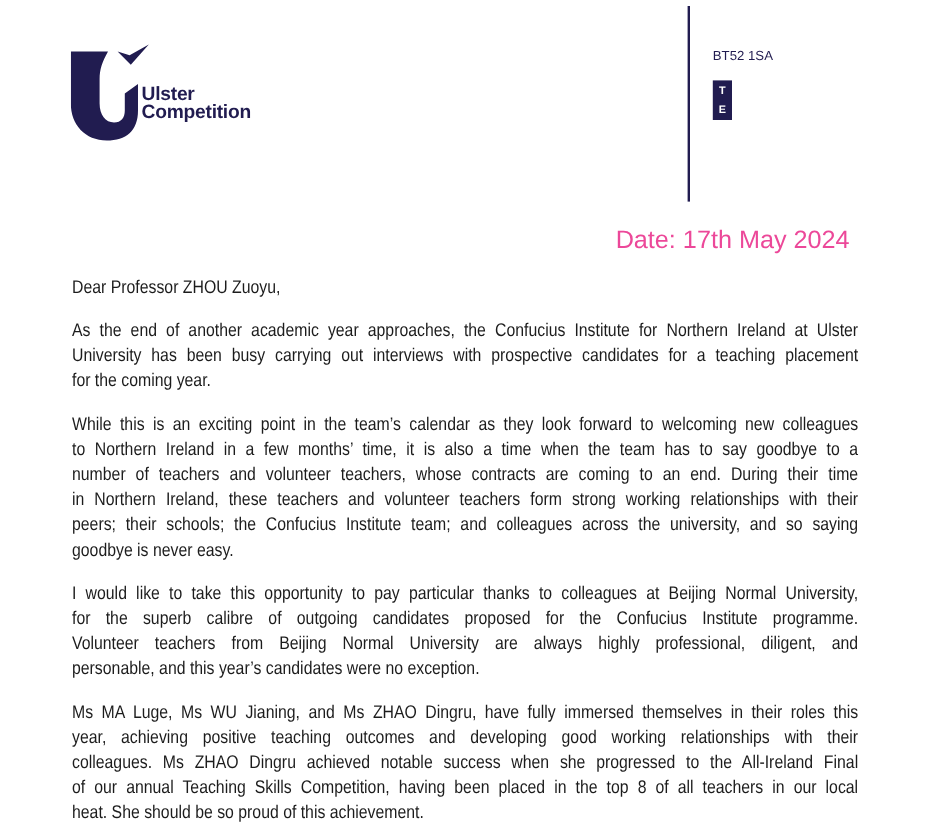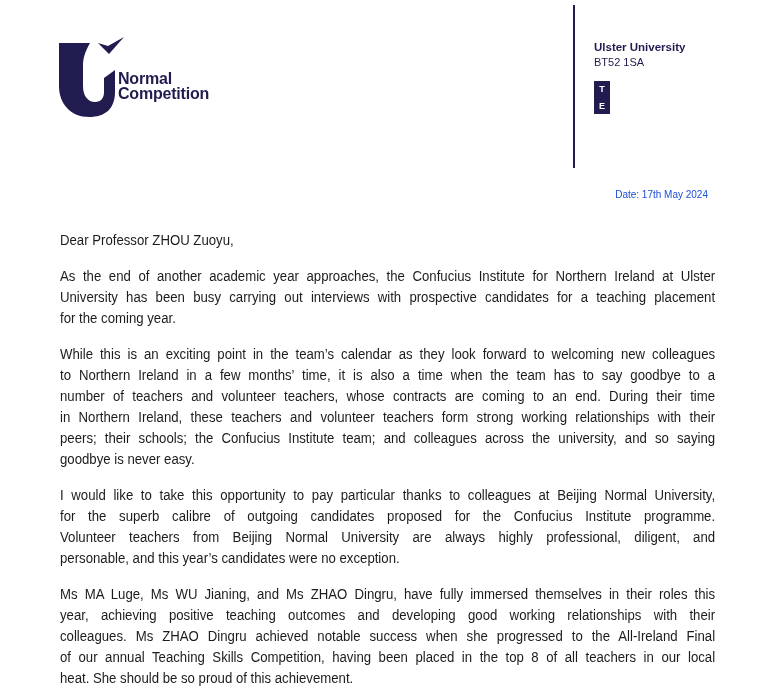--- a/index.html
+++ b/index.html
@@ -25,21 +25,21 @@
   .contact-rows { display:flex; margin-top:12px; }
   .te-badge {
     width:16px; height:33px; background:var(--navy); color:#ffffff;
     display:flex; flex-direction:column; justify-content:space-around; align-items:center;
     font-size:9px; font-weight:bold; flex:0 0 auto;
   }
   .contact-texts { margin-left:6px; font-size:11px; line-height:16.5px; }
   
   .date-line {
     position:absolute; top:189px; right:64px;
-    font-size:10px; color:#1d4ed8;
+    font-size:21px; color:#ec4899;
   }
   
   .letter-body {
     position:absolute; left:60px; top:229px; width:760px;
     transform:scaleX(0.862); transform-origin:0 0;
     font-size:15.3px; line-height:21px; color:#1c1c1c;
   }
   .salutation { text-align:left; }
   .paragraph { margin-top:15px; }
   .pline { text-align:justify; text-align-last:justify; }
@@ -51,28 +51,27 @@
 
 <div class="page">
 
   <svg class="logo-mark" width="66" height="82" viewBox="0 0 66 82" aria-hidden="true">
     <path fill="#211c50" d="M0,7 L31,7 C26,16 24,22 24,30 L24,50
              C24,60 29,66 36,66 C42,66 45,62 45,56 L45,42 L56,34 L56,56
              C56,73 46,81 30,81 C12,81 0,68 0,50 Z"></path>
     <path fill="#211c50" d="M39,7 L50,18 L65,1 L49,10 Z"></path>
   </svg>
   <div class="logo-wordmark">
-    <div>Normal</div>
+    <div>Ulster</div>
     <div>Competition</div>
   </div>
 
   <div class="vrule"></div>
 
   <div class="contact-block">
-    <div class="contact-name">Ulster University</div>
     <div>
         <div class="addr-line">BT52 1SA</div>
       </div>
     <div class="contact-rows">
       <div class="te-badge">
         <span>T</span>
         <span>E</span>
       </div>
     </div>
   </div>

